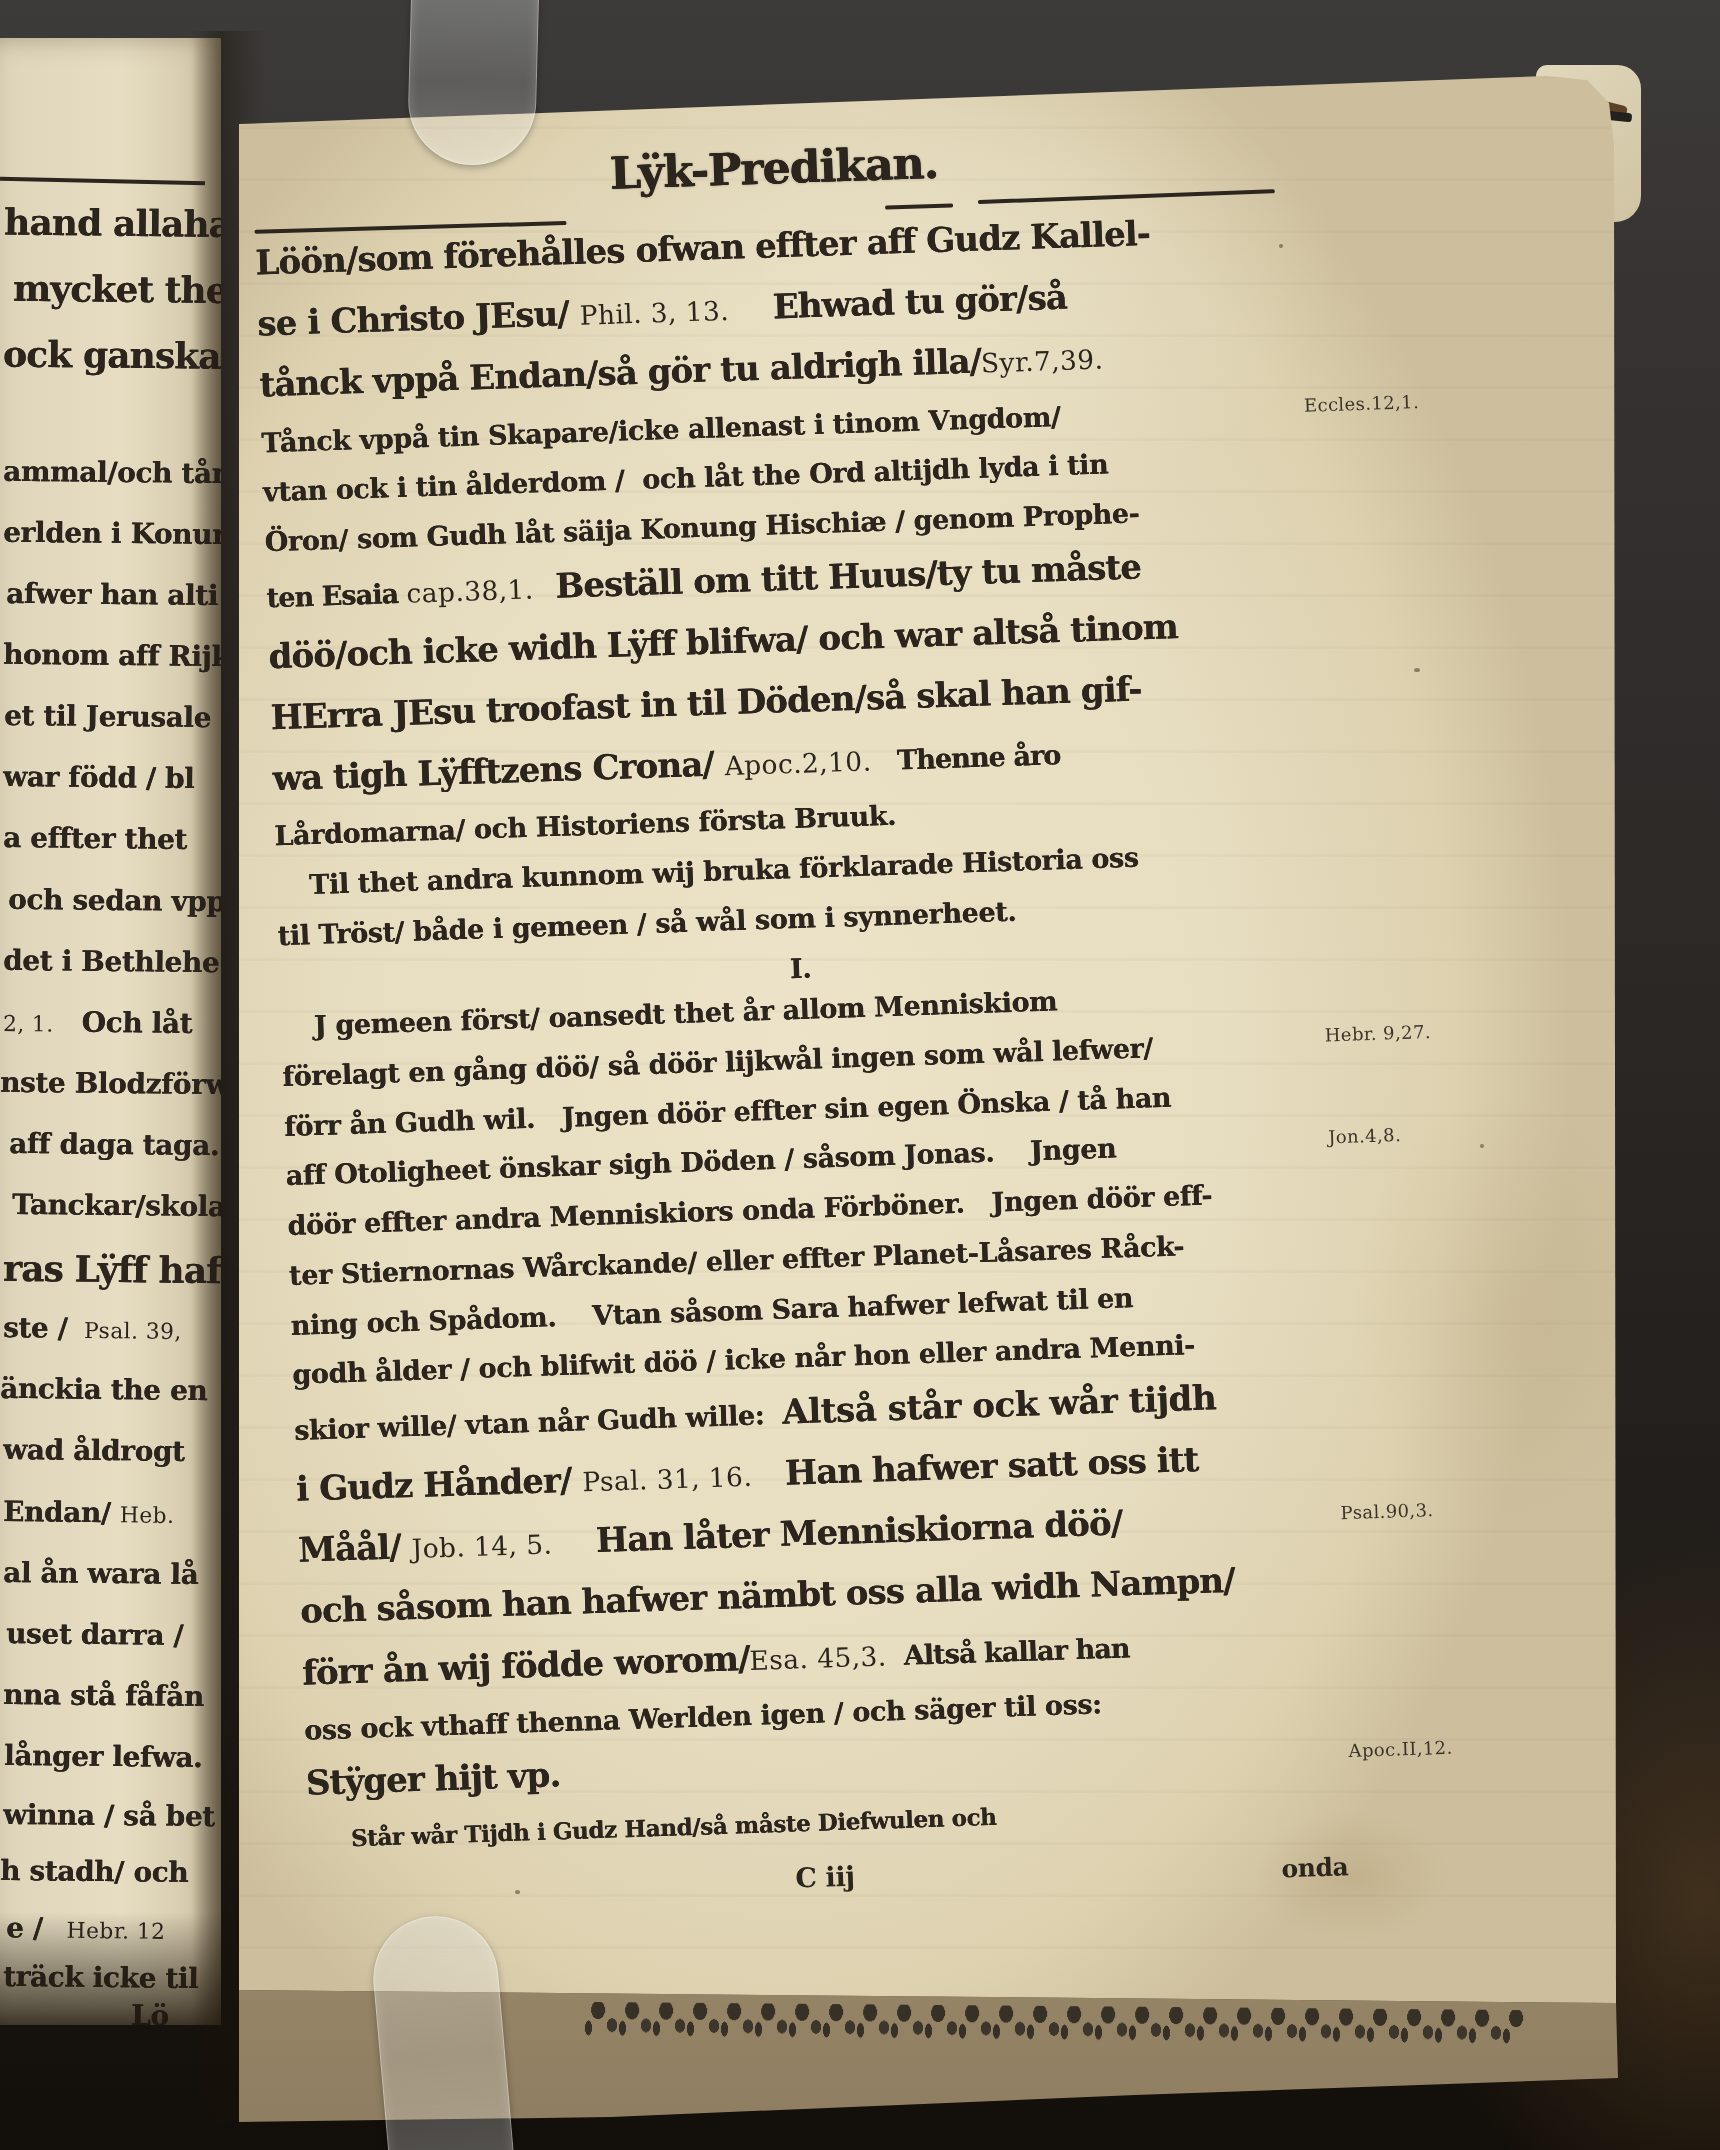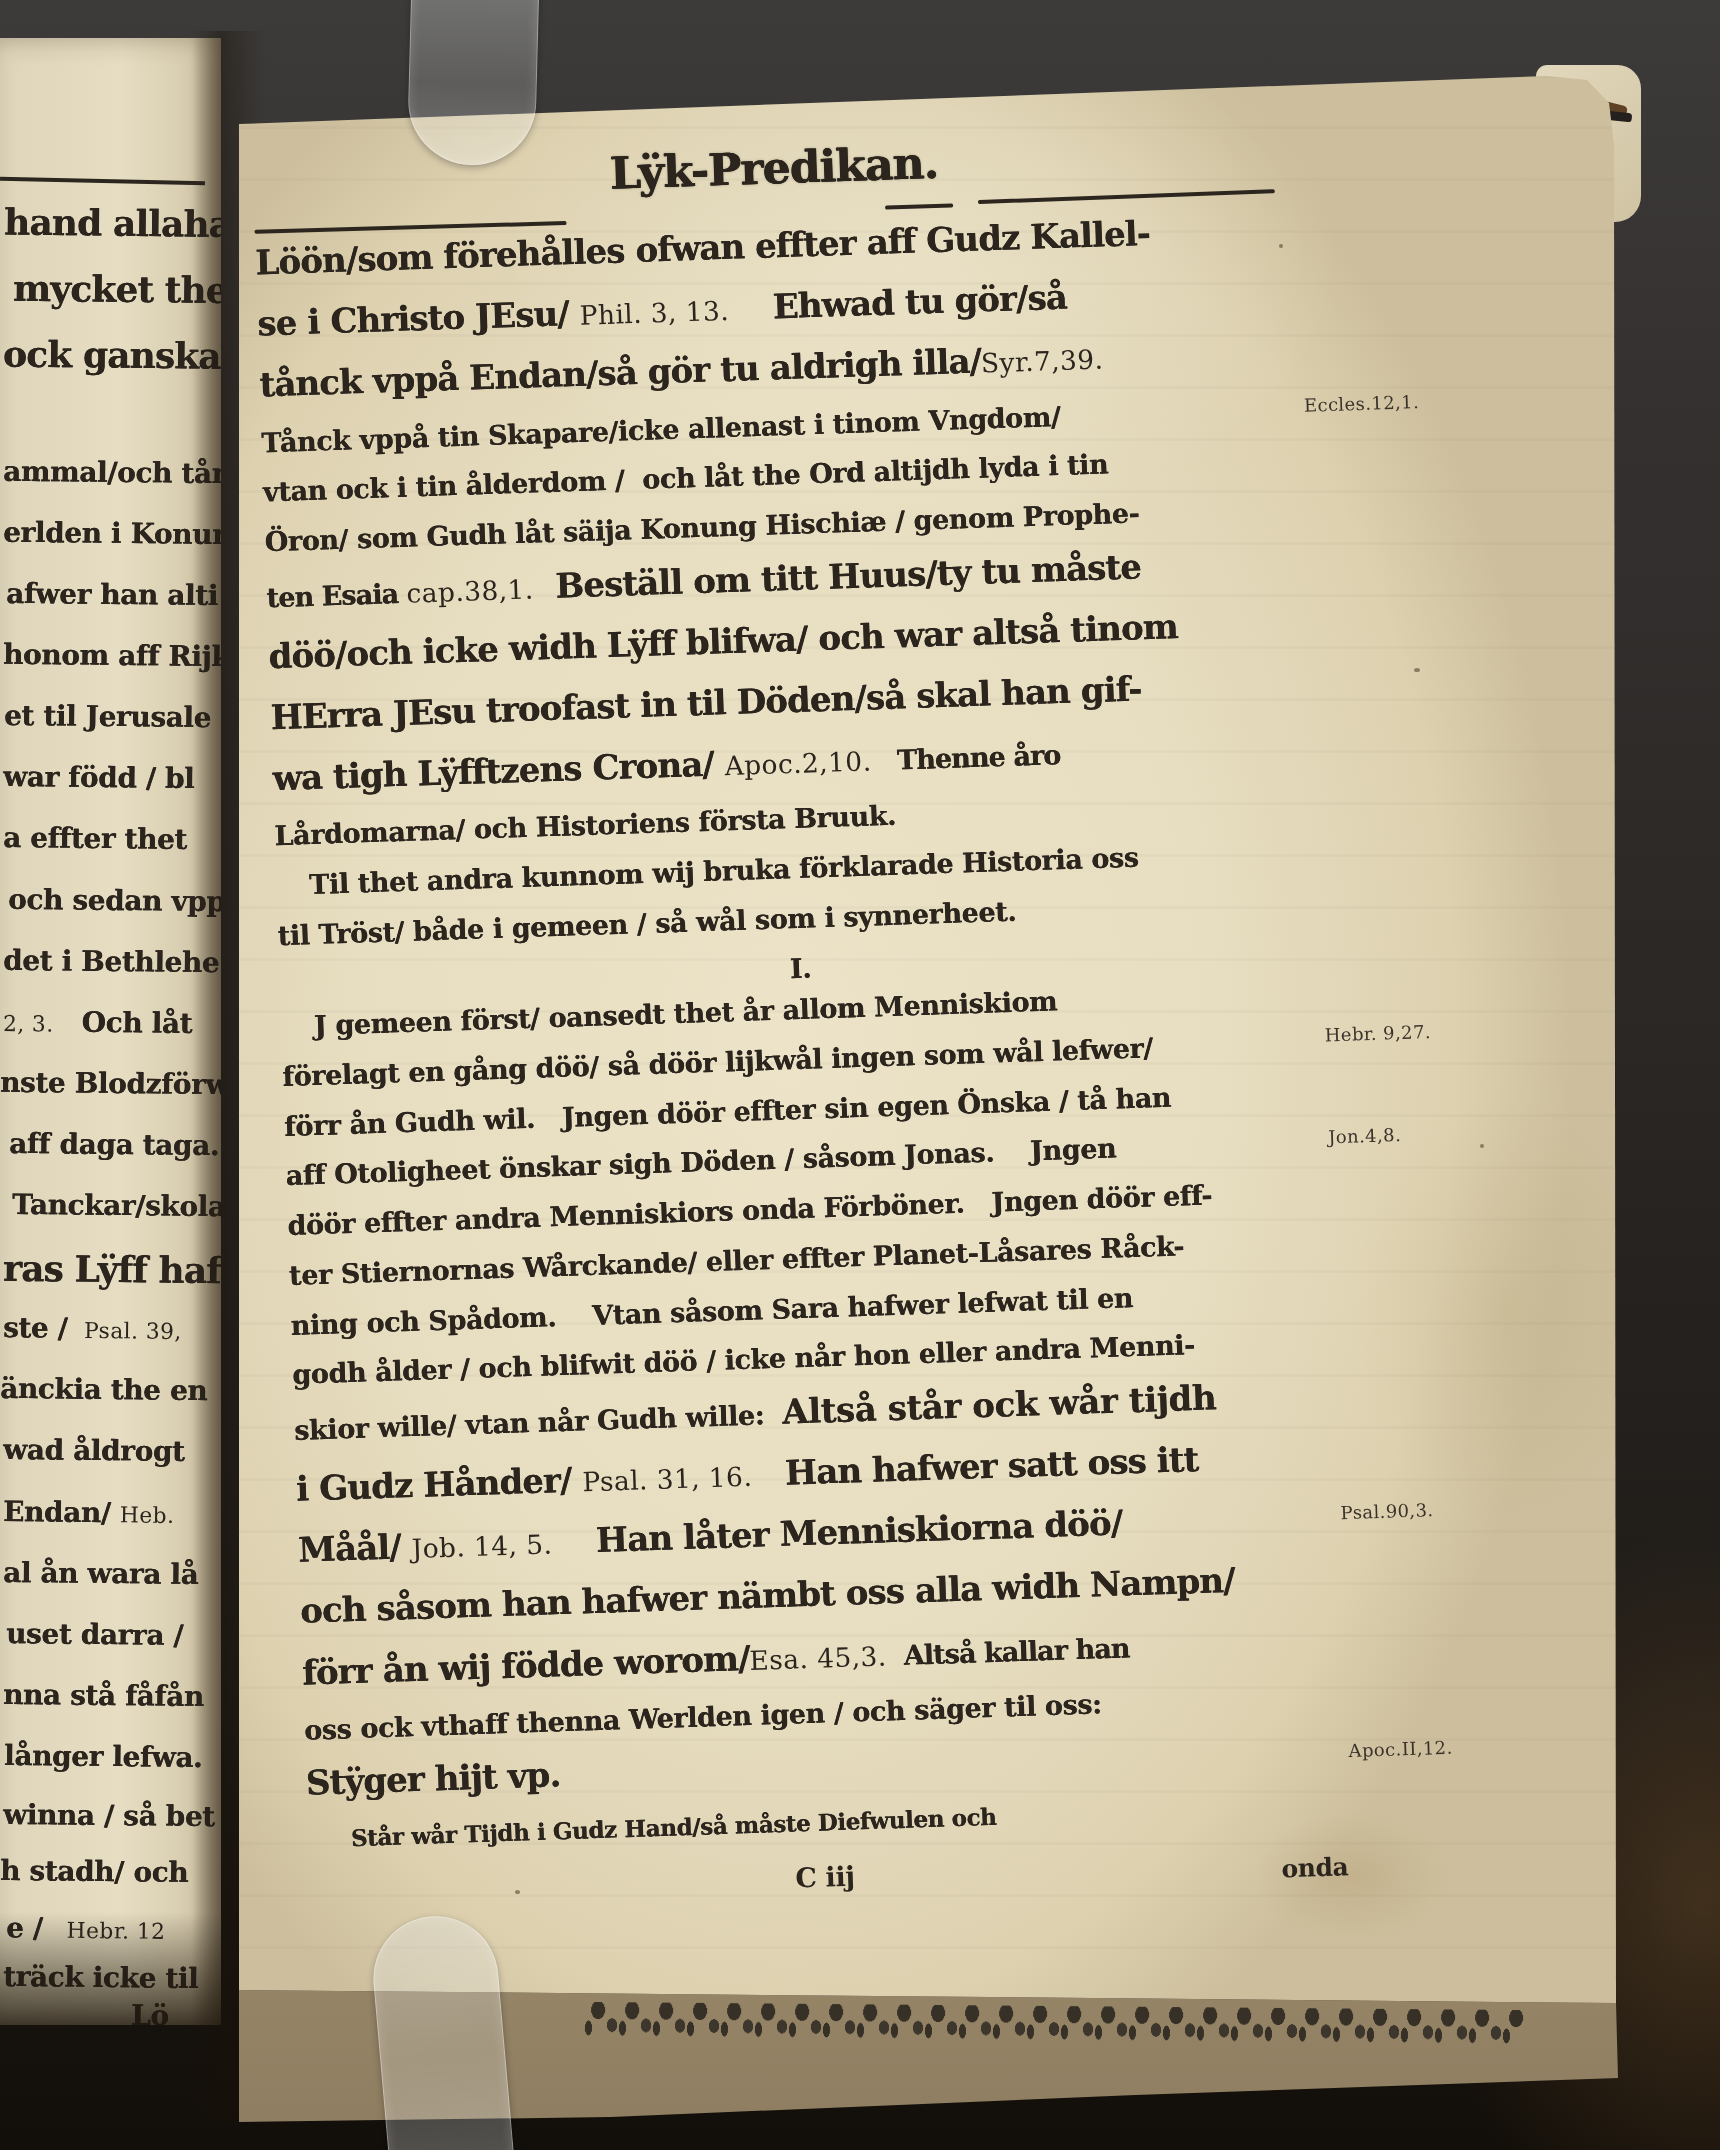--- a/index.html
+++ b/index.html
@@ -96,21 +96,21 @@
         <div class="line lp lpL" style="top: 299px; left: 2.6px;"><span class="f">ock ganska lån</span></div>
         <div class="line lp lpM" style="top: 421px; left: 2.6px;"><span class="f">ammal/och tån</span></div>
         <div class="line lp lpM" style="top: 482px; left: 2.6px;"><span class="f">erlden i Konung</span></div>
         <div class="line lp lpM" style="top: 543px; left: 6.1px;"><span class="f">afwer han alti</span></div>
         <div class="line lp lpM" style="top: 604px; left: 2.6px;"><span class="f">honom aff Rijk</span></div>
         <div class="line lp lpM" style="top: 665px; left: 4.4px;"><span class="f">et til Jerusale</span></div>
         <div class="line lp lpM" style="top: 726px; left: 2.6px;"><span class="f">war född / bl</span></div>
         <div class="line lp lpM" style="top: 787px; left: 2.6px;"><span class="f">a effter thet</span></div>
         <div class="line lp lpM" style="top: 849px; left: 7.9px;"><span class="f">och sedan vpp</span></div>
         <div class="line lp lpM" style="top: 910px; left: 2.6px;"><span class="f">det i Bethlehe</span></div>
-        <div class="line lp lpM" style="top: 971px; left: 2.6px;"><span class="r">2, 3.</span><span class="f">   Och låt</span></div>
+        <div class="line lp lpM" style="top: 971px; left: 2.6px;"><span class="r">2, 1.</span><span class="f">   Och låt</span></div>
         <div class="line lp lpM" style="top: 1032px; left: 0px;"><span class="f">nste Blodzförw</span></div>
         <div class="line lp lpM" style="top: 1093px; left: 8.7px;"><span class="f">aff daga taga.</span></div>
         <div class="line lp lpM" style="top: 1154px; left: 12.2px;"><span class="f">Tanckar/skola</span></div>
         <div class="line lp lpL" style="top: 1213px; left: 2.6px;"><span class="f">ras Lÿff haf</span></div>
         <div class="line lp lpM" style="top: 1277px; left: 2.6px;"><span class="f">ste / </span><span class="r"> Psal. 39,</span></div>
         <div class="line lp lpM" style="top: 1338px; left: 0px;"><span class="f">änckia the en</span></div>
         <div class="line lp lpM" style="top: 1399px; left: 2.6px;"><span class="f">wad åldrogt</span></div>
         <div class="line lp lpM" style="top: 1461px; left: 2.6px;"><span class="f">Endan/ </span><span class="r">Heb.</span></div>
         <div class="line lp lpM" style="top: 1522px; left: 2.6px;"><span class="f">al ån wara lå</span></div>
         <div class="line lp lpM" style="top: 1583px; left: 6.1px;"><span class="f">uset darra /</span></div>

